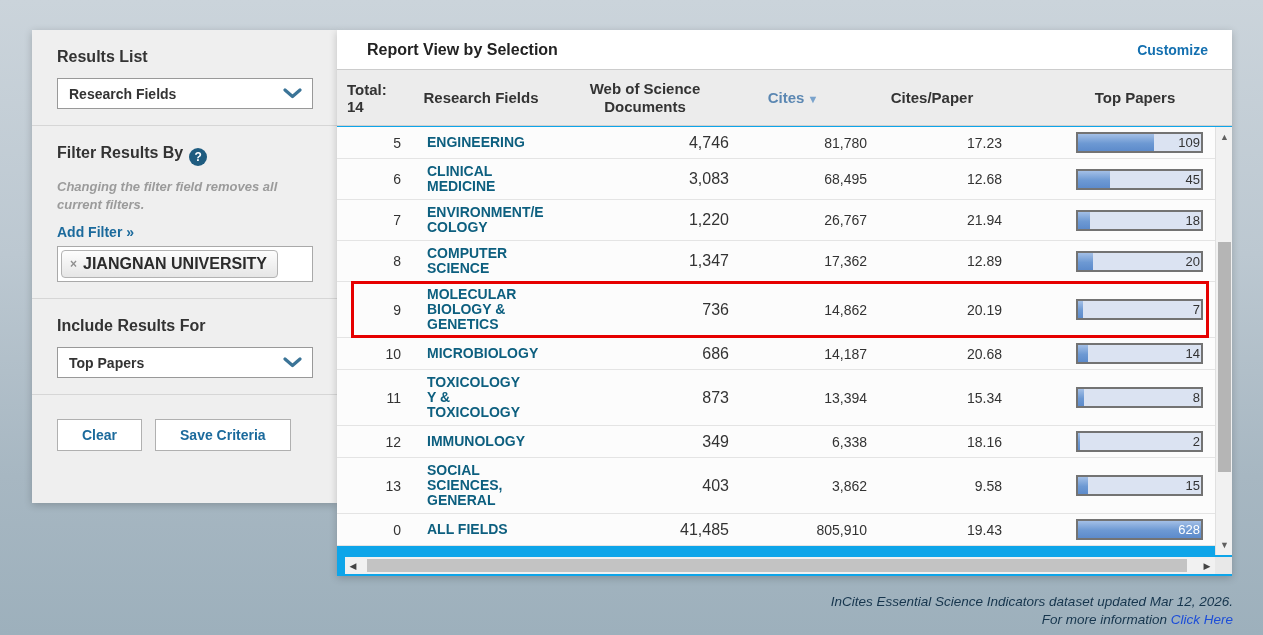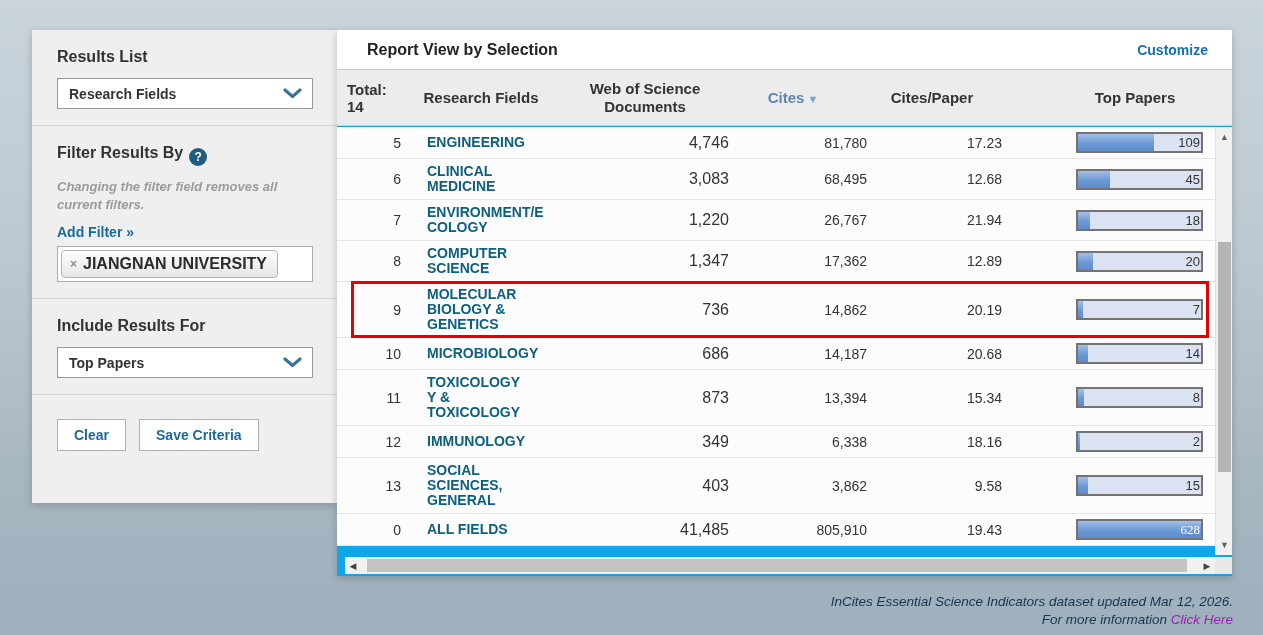--- a/index.html
+++ b/index.html
@@ -35,21 +35,21 @@
   .chip {
     display:inline-flex; align-items:center; gap:6px;
     background:linear-gradient(180deg,#fdfdfd,#e6e6e6);
     border:1px solid #b3b3b3; border-radius:4px; padding:4px 10px 4px 8px; cursor:default;
   }
   .chip .chip-x { color:#8f8f8f; font-size:12px; font-weight:bold; cursor:pointer; }
   .chip .chip-label { font-size:16px; font-weight:bold; color:#2b2b2b; }
   .btn-row { display:flex; gap:13px; padding-top:6px; }
   .btn {
     background:#fff; border:1px solid #b0b0b0; color:#1b6a9c;
-    font-size:14px; font-weight:bold; padding:7px 16px; cursor:pointer;
+    font-size:14px; font-weight:bold; padding:7px 24px; cursor:pointer;
     font-family:inherit;
   }
 
   
   .main {
     position:absolute; left:337px; top:30px; width:895px; height:546px;
     background:#0ea5e9; box-shadow:0 2px 8px rgba(0,0,0,.2);
   }
   .report-header {
     height:40px; display:flex; align-items:center; justify-content:space-between;
@@ -87,21 +87,21 @@
     background:#dbe3f2; border:2px solid #737373; overflow:hidden; cursor:pointer;
   }
   .bar-fill {
     position:absolute; left:0; top:0; bottom:0;
     background:linear-gradient(180deg,#a3bfe6 0%,#6d99d3 55%,#5d8bcb 100%);
   }
   .bar-label {
     position:absolute; right:1px; top:0; bottom:0; display:flex; align-items:center;
     font-size:13px; color:#333;
   }
-  .bar-label.light { color:#fff;font-family:Liberation Serif, serif; }
+  .bar-label.light { color:#fff; }
 
   .row-highlight {
     position:absolute; left:14px; right:6px; top:-1px; bottom:-1px;
     border:3px solid #e60000; pointer-events:none;
   }
 
   
   .vscroll {
     position:absolute; top:97px; bottom:21px; right:0; width:17px;
     background:#f1f1f1; border-left:1px solid #e0e0e0;
@@ -122,21 +122,21 @@
   }
   .hs-left { left:0; } .hs-right { right:0; }
   .hs-thumb { position:absolute; left:22px; right:28px; top:2px; height:13px; background:#c3c3c3; cursor:grab; }
   .scroll-corner { position:absolute; right:0; bottom:2px; width:17px; height:17px; background:#e8e8e8; }
 
   
   .footer {
     position:absolute; right:30px; bottom:6px; text-align:right;
     font-size:13.5px; font-style:italic; color:#16354d; line-height:18px;
   }
-  .footer a { color:#a21caf; text-decoration:none; cursor:pointer; }
+  .footer a { color:#1d4ed8; text-decoration:none; cursor:pointer; }
 
   .chev { flex:none; }
 </style>
 </head>
 <body>
 
 <div class="sidebar">
   <div class="side-section">
     <div class="side-title">Results List</div>
     <div class="dropdown">

